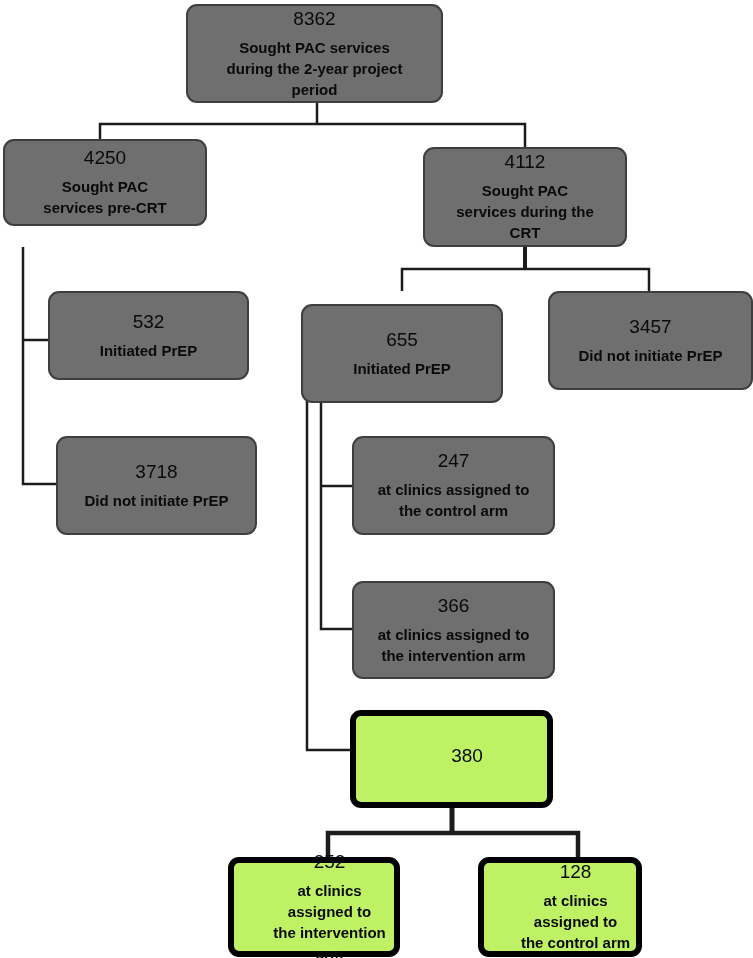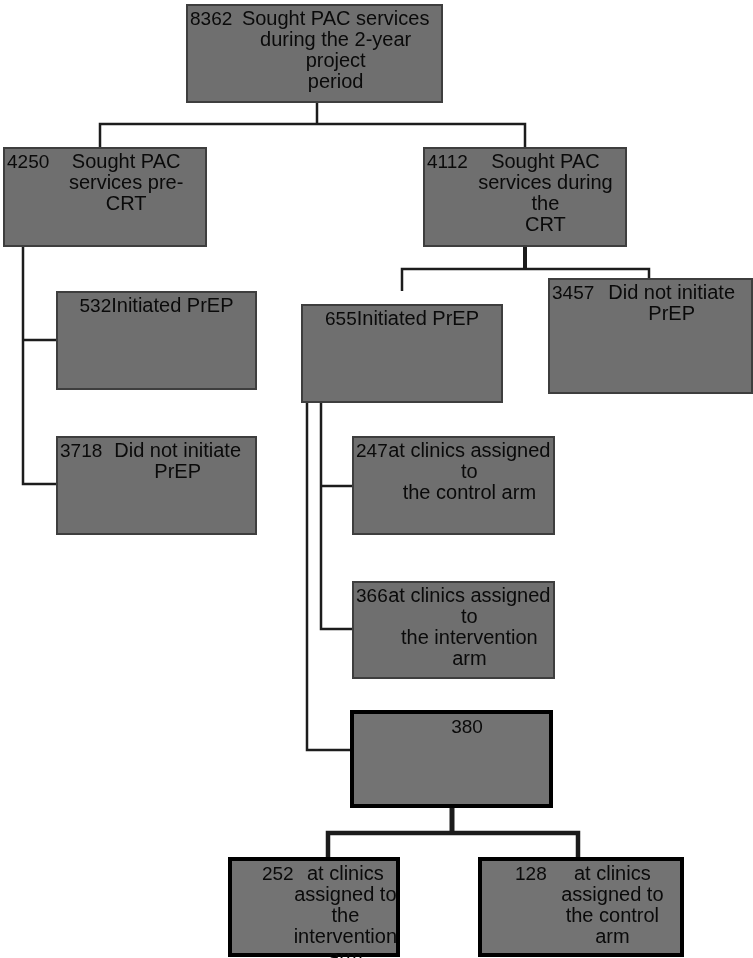--- a/index.html
+++ b/index.html
@@ -8,46 +8,48 @@
     width:753px;height:958px;
     background:#ffffff;
     overflow:hidden;
     font-family:"Liberation Sans", sans-serif;
   }
   #lines{position:absolute;left:0;top:0;width:753px;height:958px;}
   .node{
     position:absolute;
     box-sizing:border-box;
     display:flex;
-    flex-direction:row;
+    flex-direction:column;
     justify-content:center;
-    align-items:flex-start;
+    align-items:center;
     text-align:center;
     padding:2px 2px;
+    border-radius:11px;
   }
   .node.dark{
     background:#6f6f6f;
     border:2px solid #3e3e3e;
   }
   .node.light{
-    background:#737373;
-    border:4px solid #000000;
+    background:#bef264;
+    border:6px solid #000000;
     padding-left:33px;
   }
   .num{
     font-size:19px;
     line-height:21px;
     color:#0a0a0a;
     margin-bottom:8px;
   }
   .lbl{
-    font-size:20px;
+    font-size:15px;
     line-height:21px;
     color:#0a0a0a;
     white-space:pre-line;
+    font-weight:bold;
   }
 </style>
 </head>
 <body>
 
 <div id="canvas">
 
   <svg id="lines" viewBox="0 0 753 958" xmlns="http://www.w3.org/2000/svg">
 
     <path d="M317 103 V124" stroke="#1c1c1c" stroke-width="2.5" fill="none"></path>
@@ -68,44 +70,44 @@
     <path d="M328 857 V833 H578 V857" stroke="#1c1c1c" stroke-width="4.5" fill="none"></path>
   </svg>
 
   <div class="node dark" style="left:186px;top:4px;width:257px;height:99px">
     <div class="num">8362</div>
     <div class="lbl">Sought PAC services
 during the 2-year project
 period</div>
   </div>
 
-  <div class="node dark" style="left:3px;top:147px;width:204px;height:100px">
+  <div class="node dark" style="left:3px;top:139px;width:204px;height:87px">
     <div class="num">4250</div>
     <div class="lbl">Sought PAC
 services pre-CRT</div>
   </div>
 
   <div class="node dark" style="left:423px;top:147px;width:204px;height:100px">
     <div class="num">4112</div>
     <div class="lbl">Sought PAC
 services during the
 CRT</div>
   </div>
 
-  <div class="node dark" style="left:56px;top:291px;width:201px;height:99px">
+  <div class="node dark" style="left:48px;top:291px;width:201px;height:89px">
     <div class="num">532</div>
     <div class="lbl">Initiated PrEP</div>
   </div>
 
   <div class="node dark" style="left:301px;top:304px;width:202px;height:99px">
     <div class="num">655</div>
     <div class="lbl">Initiated PrEP</div>
   </div>
 
-  <div class="node dark" style="left:548px;top:278px;width:205px;height:116px">
+  <div class="node dark" style="left:548px;top:291px;width:205px;height:99px">
     <div class="num">3457</div>
     <div class="lbl">Did not initiate PrEP</div>
   </div>
 
   <div class="node dark" style="left:56px;top:436px;width:201px;height:99px">
     <div class="num">3718</div>
     <div class="lbl">Did not initiate PrEP</div>
   </div>
 
   <div class="node dark" style="left:352px;top:436px;width:203px;height:99px">
@@ -123,19 +125,19 @@
   <div class="node light" style="left:350px;top:710px;width:203px;height:98px">
     <div class="num">380</div>
   </div>
 
   <div class="node light" style="left:228px;top:857px;width:172px;height:100px">
     <div class="num">252</div>
     <div class="lbl">at clinics assigned to
 the intervention arm</div>
   </div>
 
-  <div class="node light" style="left:478px;top:857px;width:206px;height:100px">
+  <div class="node light" style="left:478px;top:857px;width:164px;height:100px">
     <div class="num">128</div>
     <div class="lbl">at clinics assigned to
 the control arm</div>
   </div>
 
 </div>
 
 </body></html>

